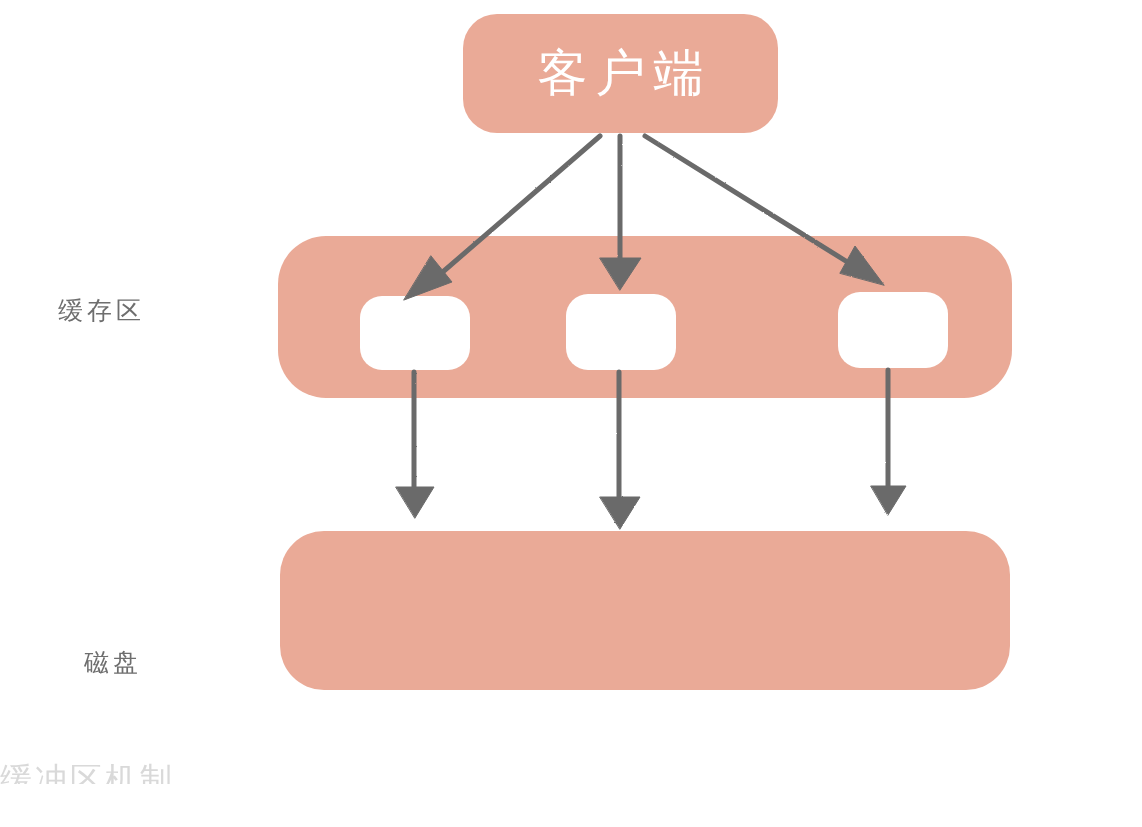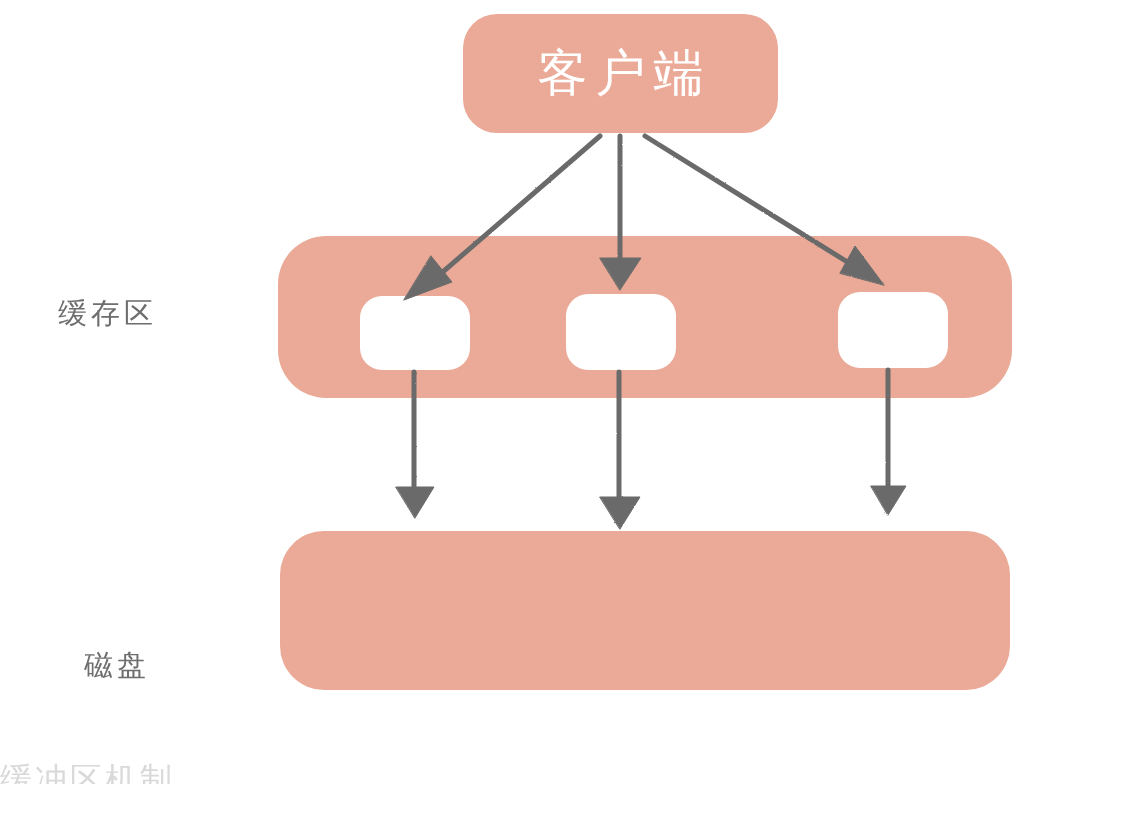--- a/index.html
+++ b/index.html
@@ -57,21 +57,21 @@
     border-radius: 22px;
   }
   #slot-1 { left: 360px; top: 296px; width: 110px; height: 74px; }
   #slot-2 { left: 566px; top: 294px; width: 110px; height: 76px; }
   #slot-3 { left: 838px; top: 292px; width: 110px; height: 76px; }
 
   
   .row-label {
     position: absolute;
     color: #6e6e6e;
-    font-size: 29px;
+    font-size: 25px;
     letter-spacing: 4px;
     white-space: nowrap;
     font-family: "DejaVu Sans", "Liberation Sans", sans-serif;
   }
   #label-cache { left: 58px; top: 294px; }
   #label-disk  { left: 84px; top: 602px; margin-top: 44px; }
 
   #client-label {
     color: #ffffff;
     font-size: 50px;

